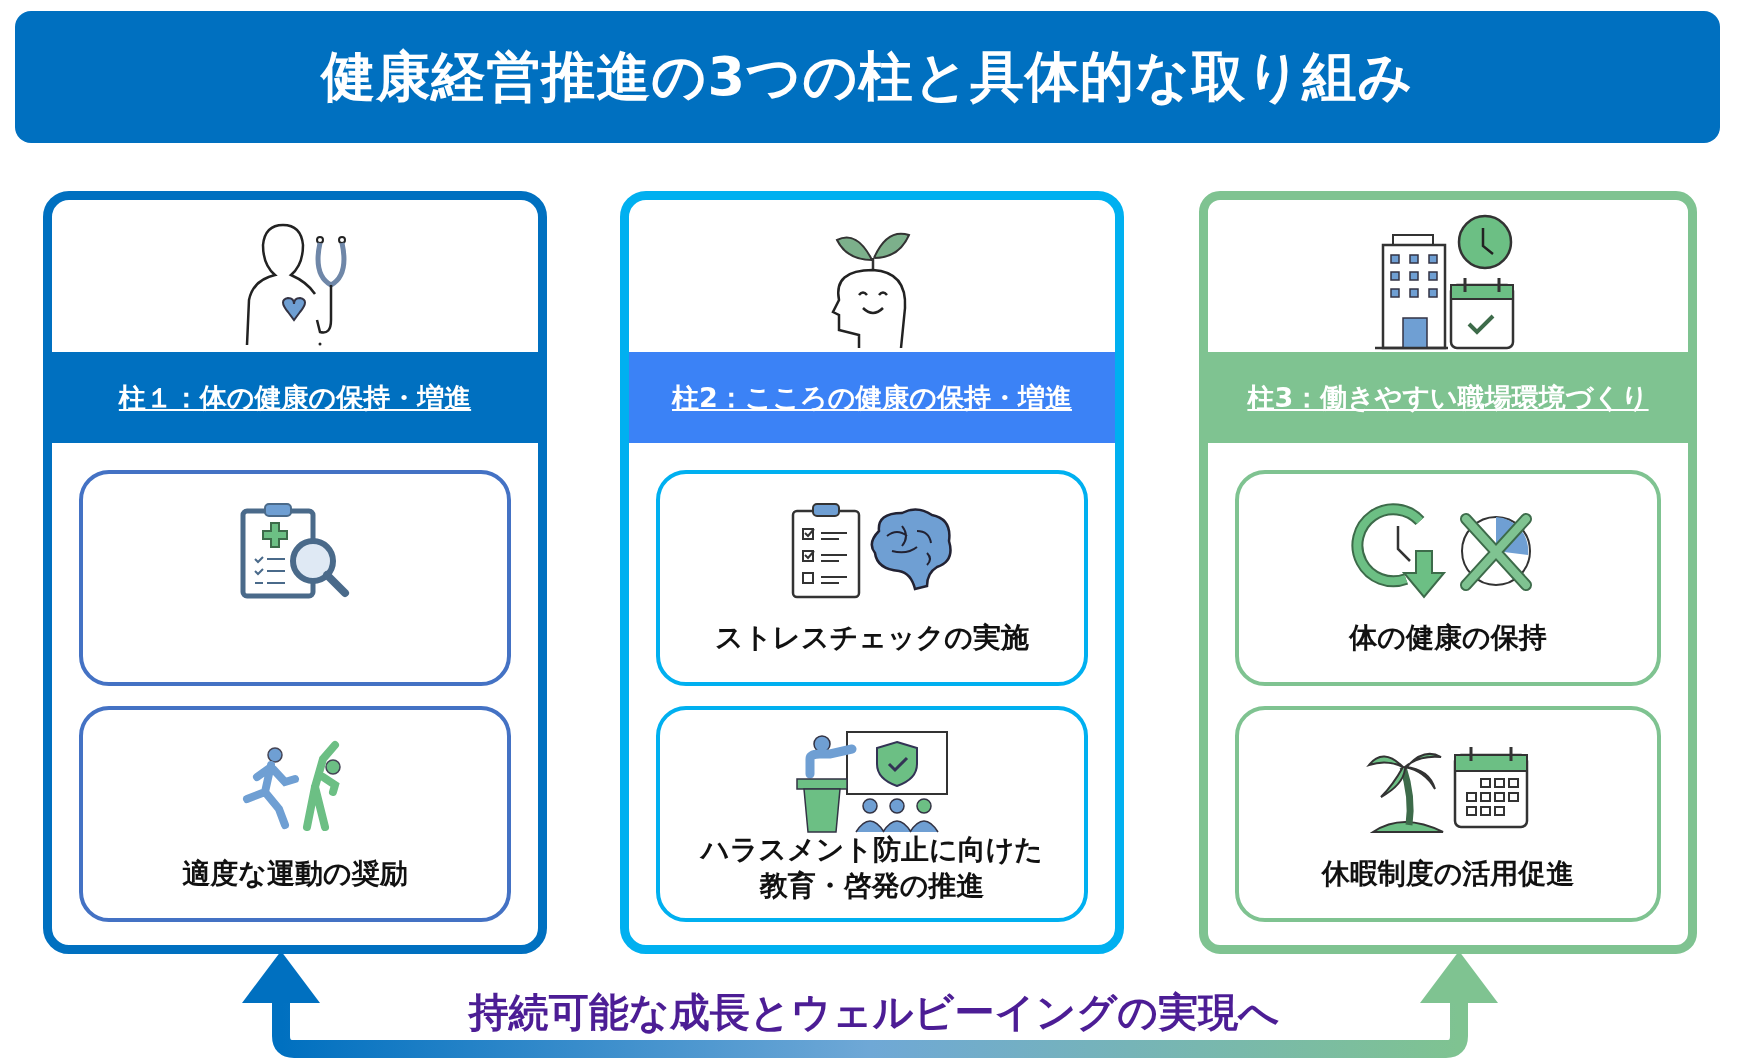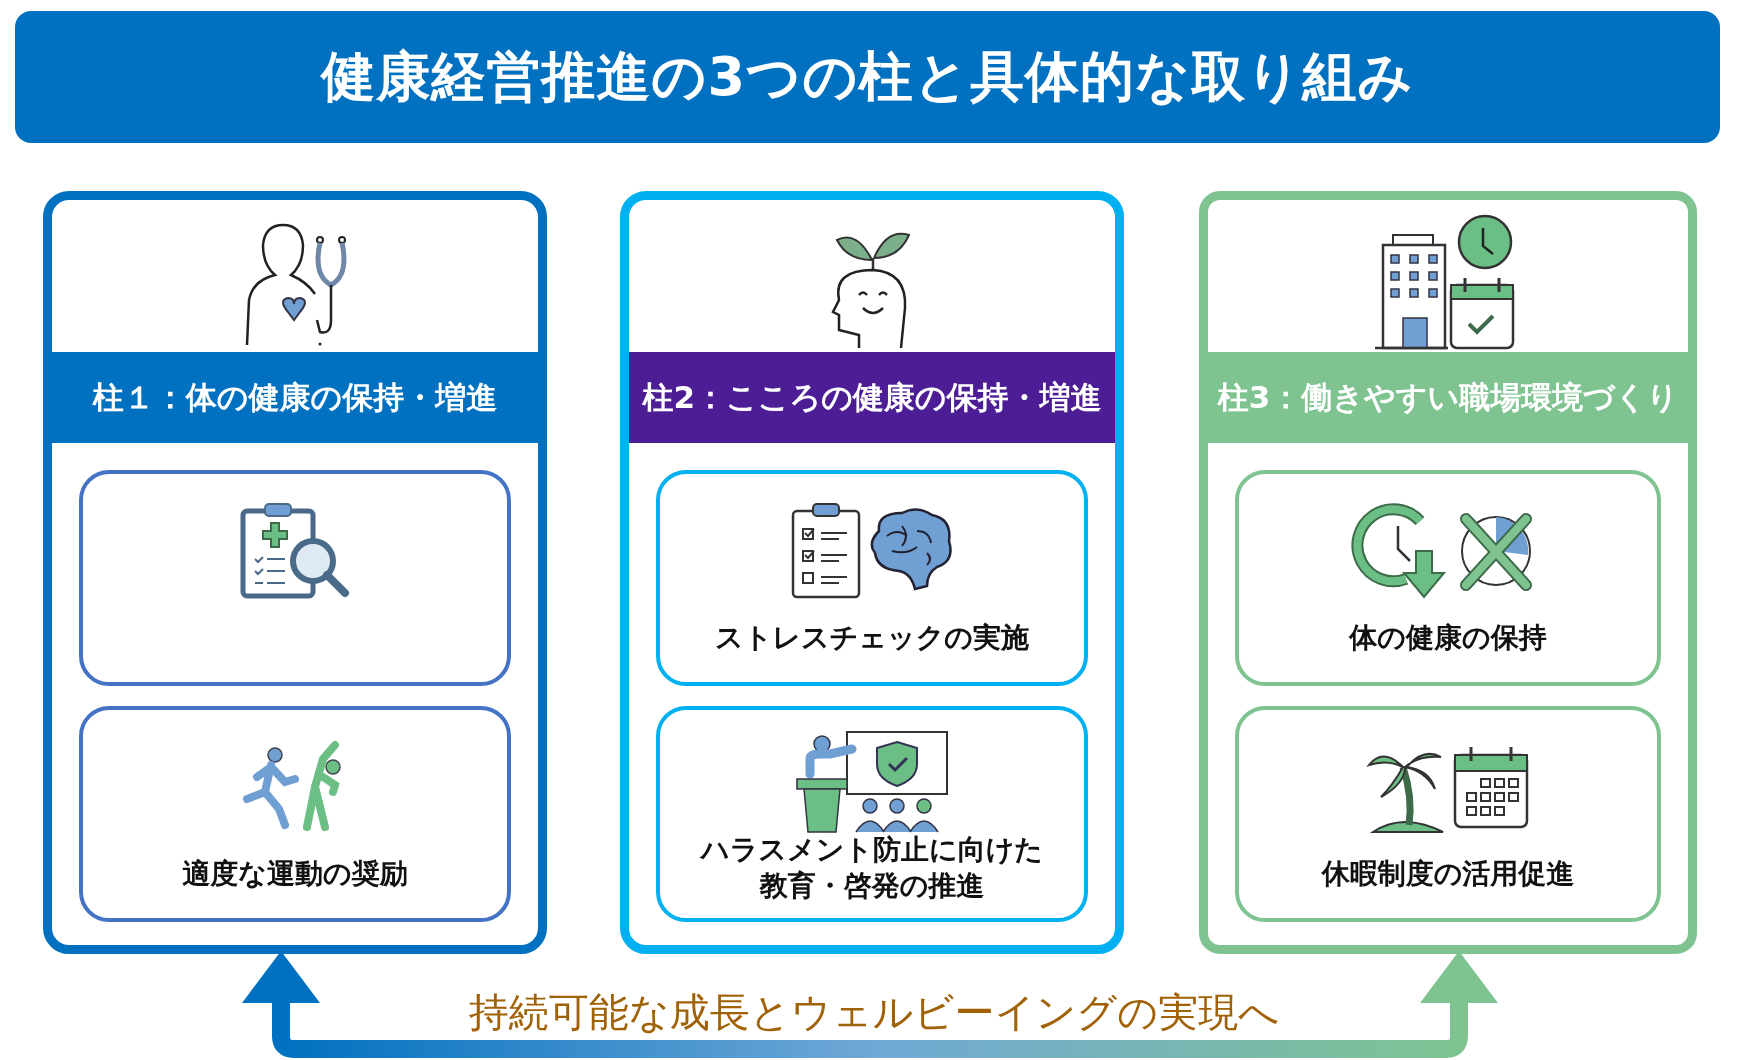--- a/index.html
+++ b/index.html
@@ -8,35 +8,35 @@
   .title-bar { position:absolute; left:15px; top:11px; width:1705px; height:132px; background:#0070c0;
                border-radius:16px; display:flex; align-items:center; justify-content:center; }
   .title-bar h1 { margin:16px; color:#fff; font-size:54px; font-weight:bold; letter-spacing:1px; }
   .pillar { position:absolute; top:191px; width:486px; height:745px; border:9px solid; border-radius:26px;
             background:#fff; box-sizing:content-box; overflow:hidden; }
   .p1 { left:43px; border-color:#0070c0; }
   .p2 { left:620px; border-color:#00b0f0; }
   .p3 { left:1199px; border-color:#7fc391; width:480px;border-radius:21px; }
   .pillar .top-icon { position:absolute; left:0; right:0; top:20px; height:130px; display:flex; justify-content:center; }
   .pillar .band { position:absolute; left:0; right:0; top:152px; height:91px; display:flex; align-items:center;
-                  justify-content:center; color:#fff; font-weight:bold; font-size:31px; white-space:nowrap; }
+                  justify-content:center; color:#fff; font-weight:bold; font-size:27px; white-space:nowrap;text-decoration:underline; }
   .p1 .band { background:#0070c0; }
-  .p2 .band { background:#4c1d95; }
+  .p2 .band { background:#3b82f6; }
   .p3 .band { background:#7fc391; }
   .card { position:absolute; left:27px; right:27px; height:208px; border:4px solid; border-radius:30px; background:#fff; }
   .p1 .card { border-color:#4472c4; }
   .p2 .card { border-color:#00b0f0; }
   .p3 .card { border-color:#7fc391; }
   .card.c1 { top:270px; }
   .card.c2 { top:506px; }
   .card .icon { position:absolute; left:0; right:0; top:22px; height:110px; display:flex; justify-content:center; align-items:center; }
   .card .label { position:absolute; left:0; right:0; bottom:14px; text-align:center; color:#111; font-size:28px;
                  font-weight:bold; line-height:36px; }
   .card .label.one { bottom:26px; }
-  .bottom-text { position:absolute; left:0; right:0; top:985px; text-align:center; font-size:40px; font-weight:normal; color:#a16207; }
+  .bottom-text { position:absolute; left:0; right:0; top:985px; text-align:center; font-size:40px; font-weight:bold; color:#4c1d95; }
   svg { overflow:visible; }
 </style>
 </head>
 <body>
 
 <div class="title-bar">
   <h1>健康経営推進の3つの柱と具体的な取り組み</h1>
 </div>
 
 <div class="pillar p1">

